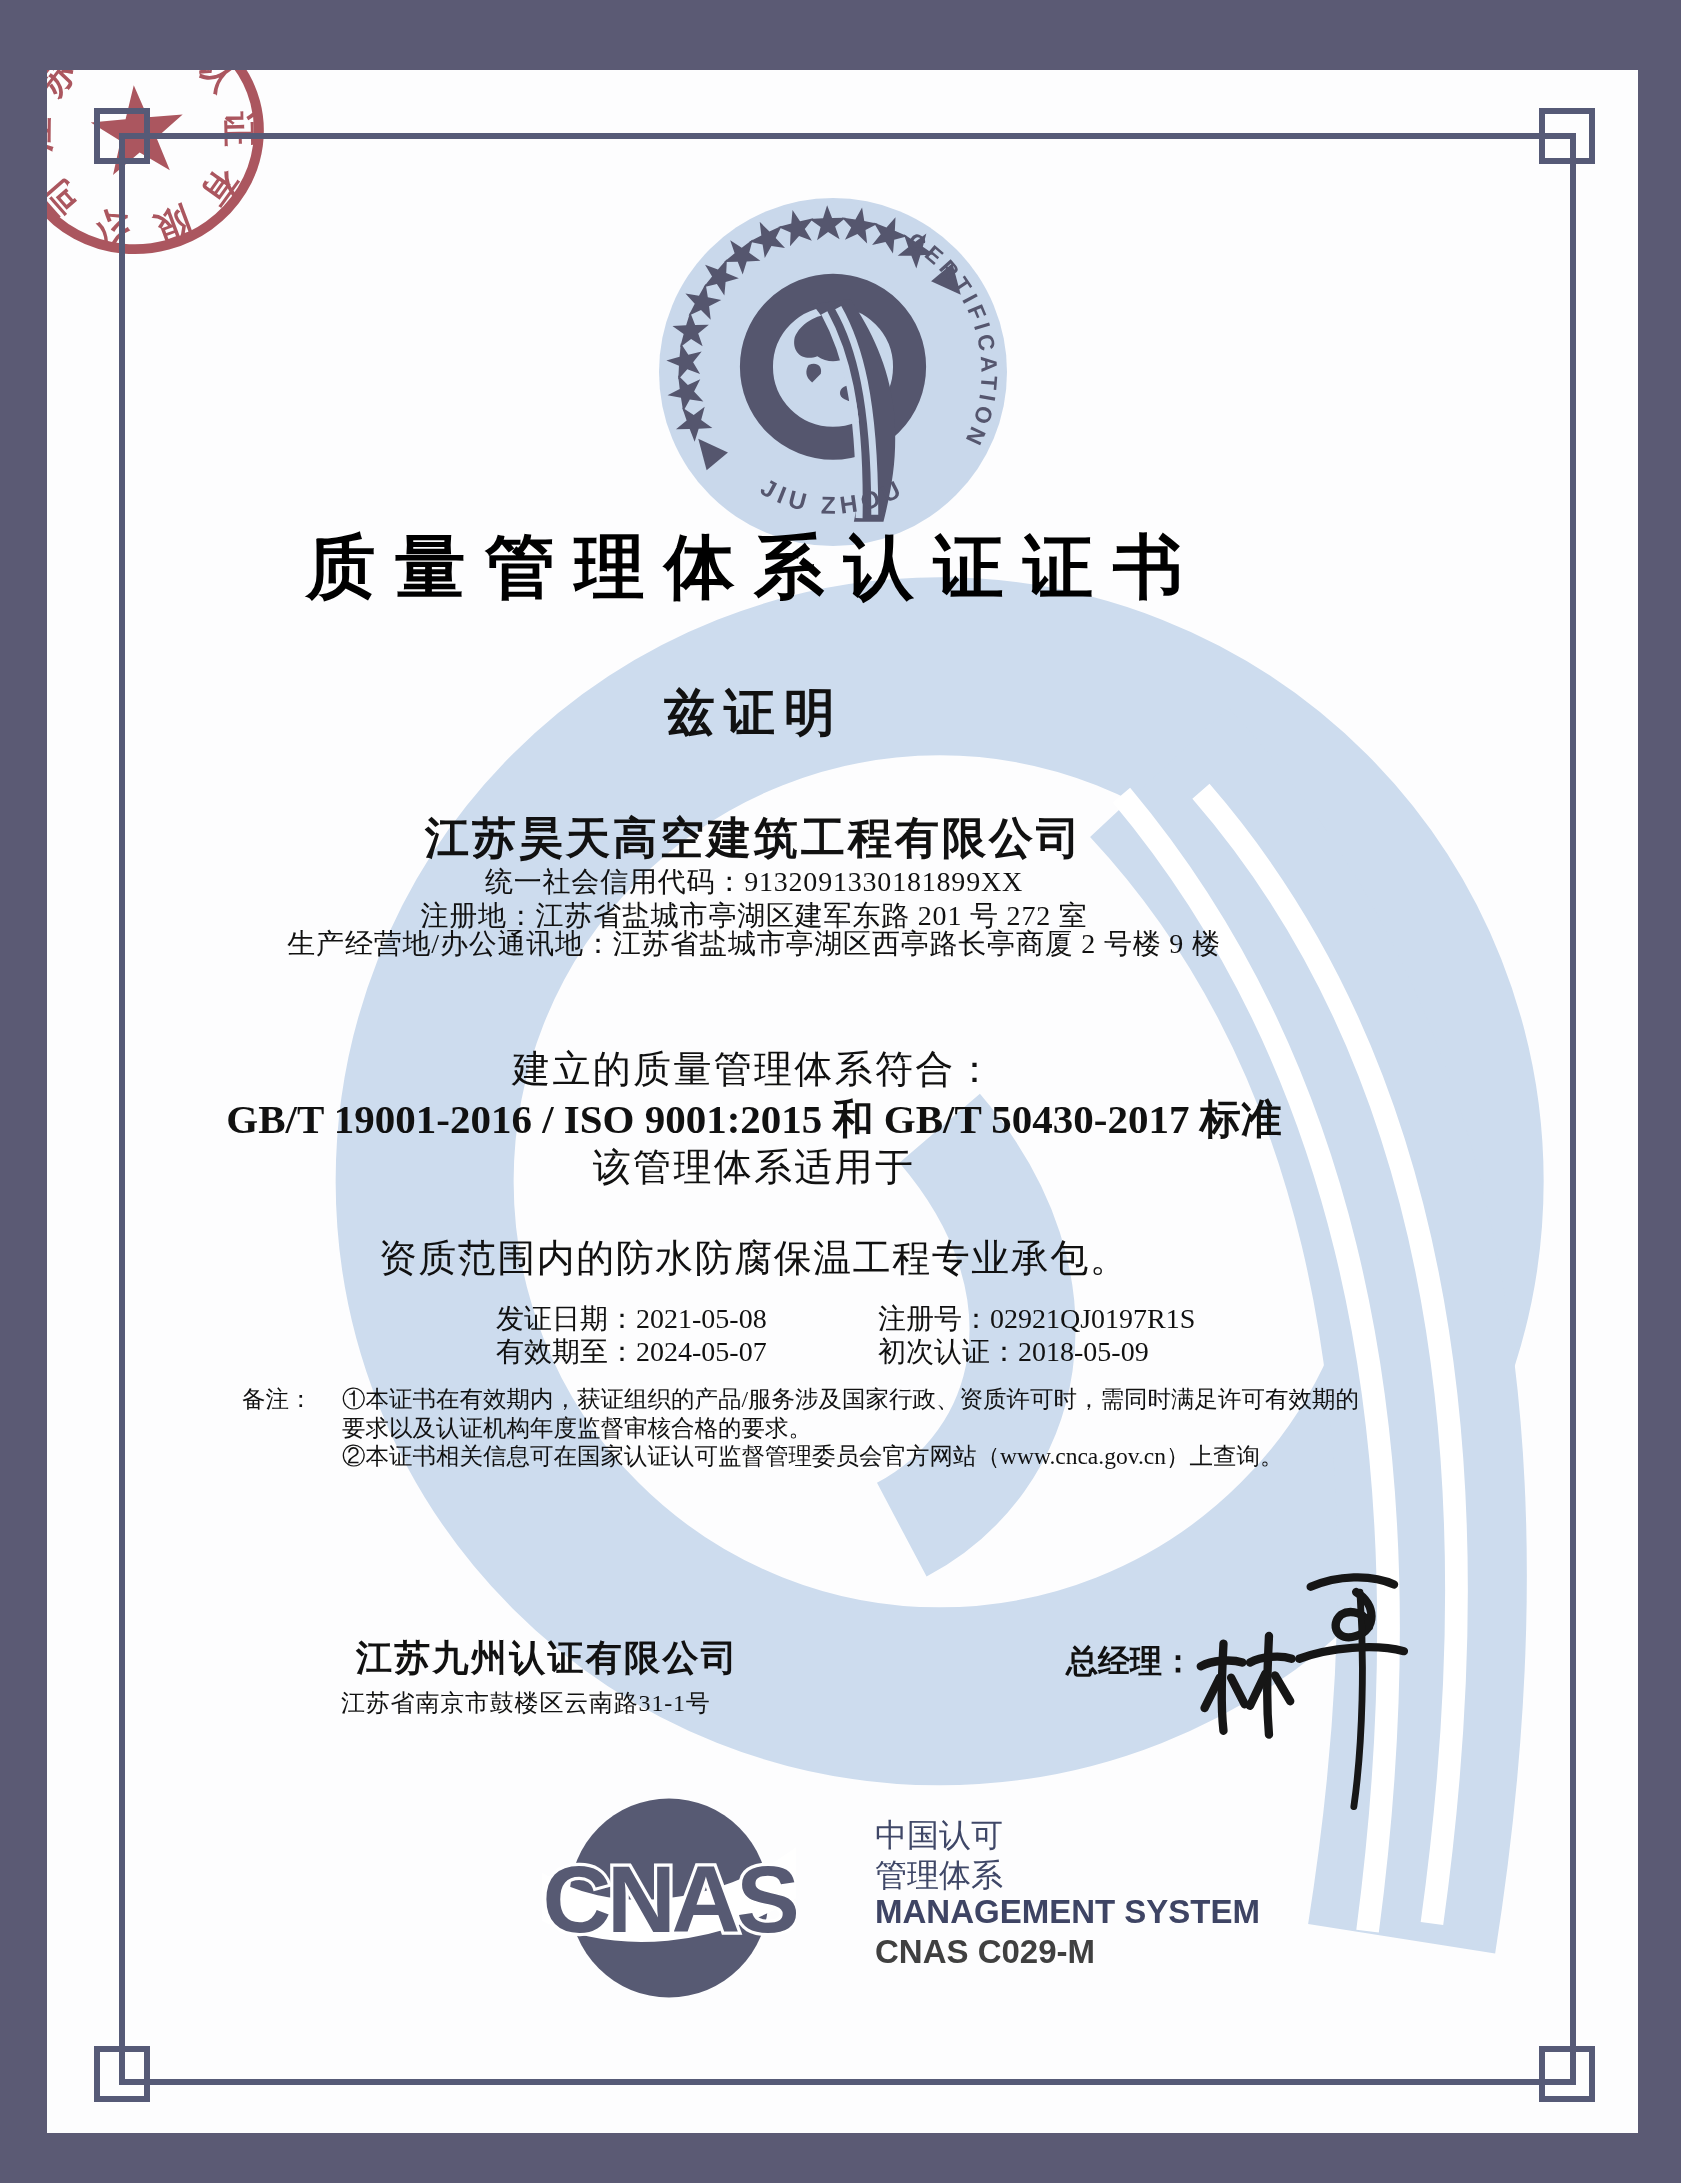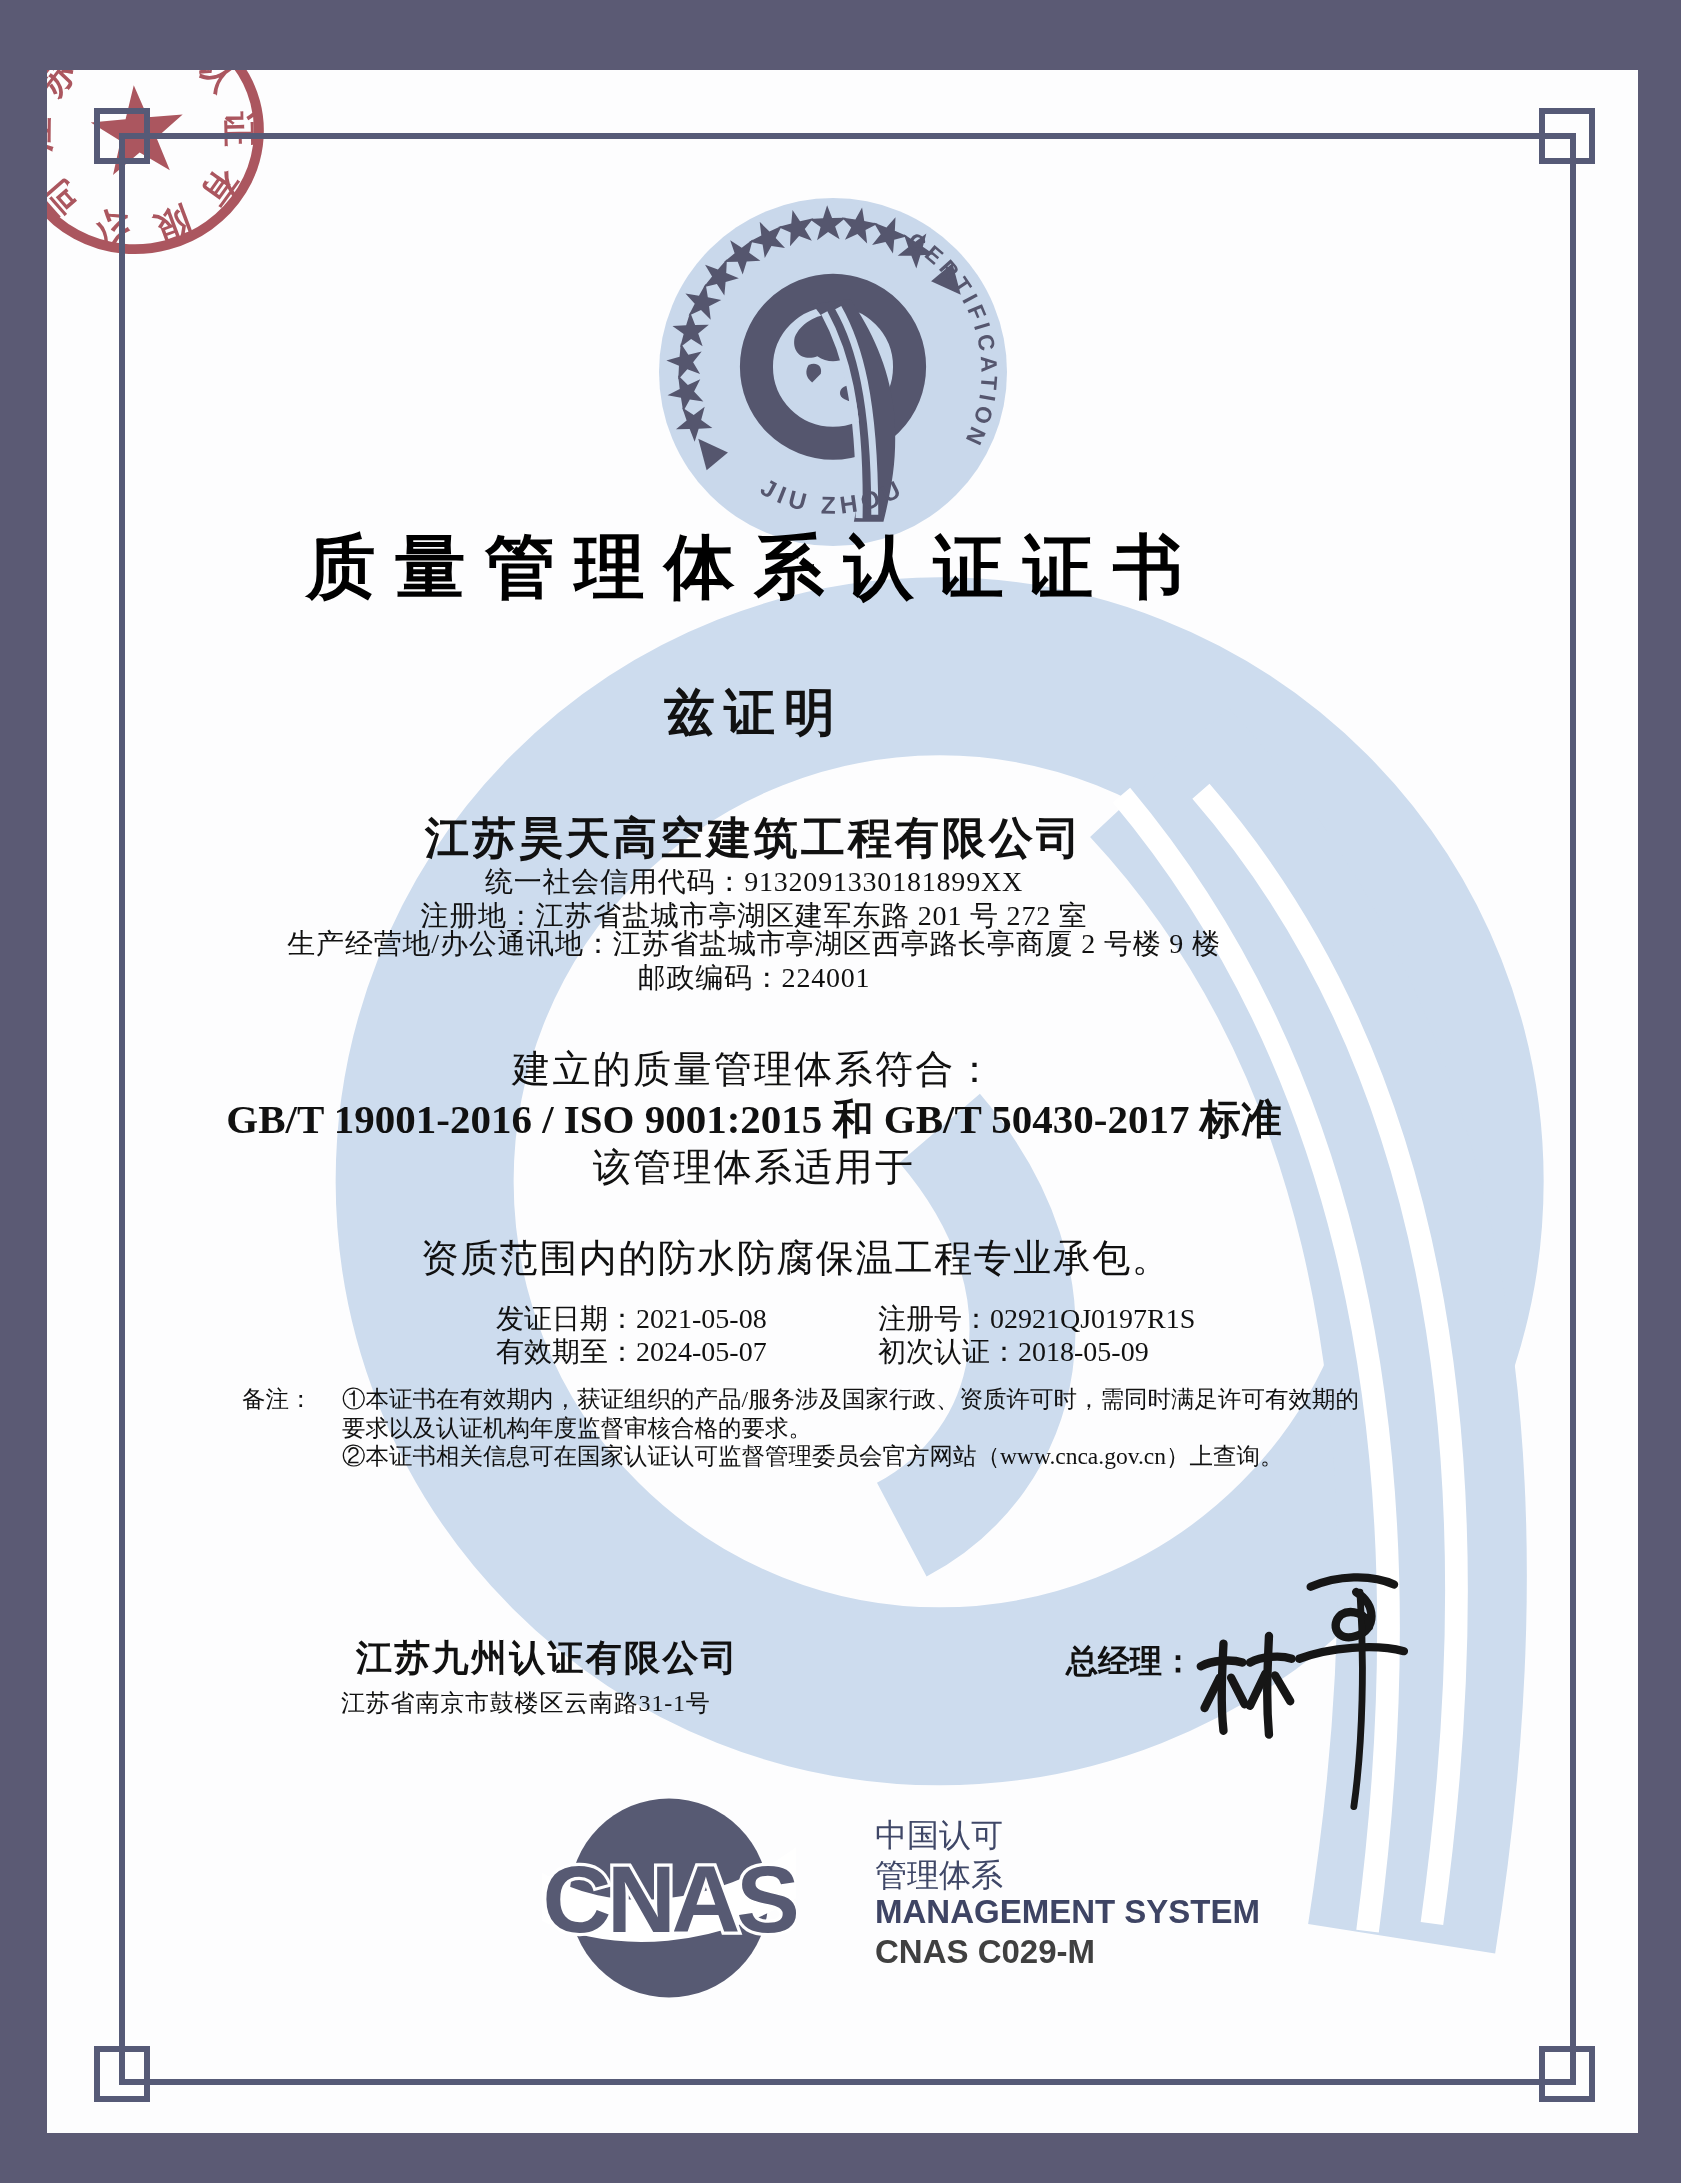--- a/index.html
+++ b/index.html
@@ -28,21 +28,21 @@
   .logo{left:659px;top:198px;width:348px;height:348px;}
   
   .title{top:521px;font-size:70px;font-weight:bold;letter-spacing:19.7px;color:#000;}
   .certify{top:679px;font-size:51px;font-weight:bold;letter-spacing:9px;}
   .company-name{top:809px;font-size:44px;font-weight:bold;letter-spacing:3px;}
   .info-line{font-size:28px;letter-spacing:0.8px;}
   .il1{top:863px;} .il2{top:897px;} .il3{top:925px;} .il4{top:959px;}
   .std1{top:1044px;font-size:38px;letter-spacing:2.3px;}
   .std2{top:1092px;font-size:41px;font-weight:bold;}
   .std3{top:1142px;font-size:38px;letter-spacing:2.3px;}
-  .scope{top:1233px;font-size:38px;letter-spacing:1.5px;padding-left:42px;}
+  .scope{top:1233px;font-size:38px;letter-spacing:1.5px;}
   .field{position:absolute;font-size:28px;z-index:2;white-space:nowrap;}
   .f-issue{left:496px;top:1300px;} .f-expiry{left:496px;top:1333px;}
   .f-regno{left:878px;top:1300px;} .f-first{left:878px;top:1333px;}
   .notes-label{left:242px;top:1383px;font-size:23.5px;}
   .note-line{position:absolute;left:342px;font-size:23.5px;z-index:2;white-space:nowrap;}
   .nl0{top:1383px;} .nl1{top:1412px;} .nl2{top:1440px;text-align:center;}
   .issuer-name{left:356px;top:1634px;font-size:36px;font-weight:bold;letter-spacing:2.3px;}
   .issuer-addr{left:341px;top:1687px;font-size:24px;letter-spacing:0.8px;}
   .manager{left:1066px;top:1640px;font-size:32px;font-weight:bold;}
   .signature{left:1178px;top:1545px;width:235px;height:273px;z-index:4;}
@@ -124,21 +124,20 @@
 
   
   <div class="layer center title">质量管理体系认证证书</div>
   <div class="layer center certify">兹证明</div>
 
   
   <div class="layer center company-name">江苏昊天高空建筑工程有限公司</div>
   <div class="layer center info-line il1"><span>统一社会信用代码：</span><span>9132091330181899XX</span></div>
   <div class="layer center info-line il2"><span>注册地：</span><span>江苏省盐城市亭湖区建军东路 201 号 272 室</span></div>
   <div class="layer center info-line il3"><span>生产经营地/办公通讯地：</span><span>江苏省盐城市亭湖区西亭路长亭商厦 2 号楼 9 楼</span></div>
-  <div class="layer center info-line il4"><span>邮政编码：</span><span>224001</span></div>
 
   
   <div class="layer center std1">建立的质量管理体系符合：</div>
   <div class="layer center std2">GB/T 19001-2016 / ISO 9001:2015 和 GB/T 50430-2017  标准</div>
   <div class="layer center std3">该管理体系适用于</div>
   <div class="layer center scope">资质范围内的防水防腐保温工程专业承包。</div>
 
   
   <div class="field f-issue"><span>发证日期：</span><span>2021-05-08</span></div>
   <div class="field f-expiry"><span>有效期至：</span><span>2024-05-07</span></div>

